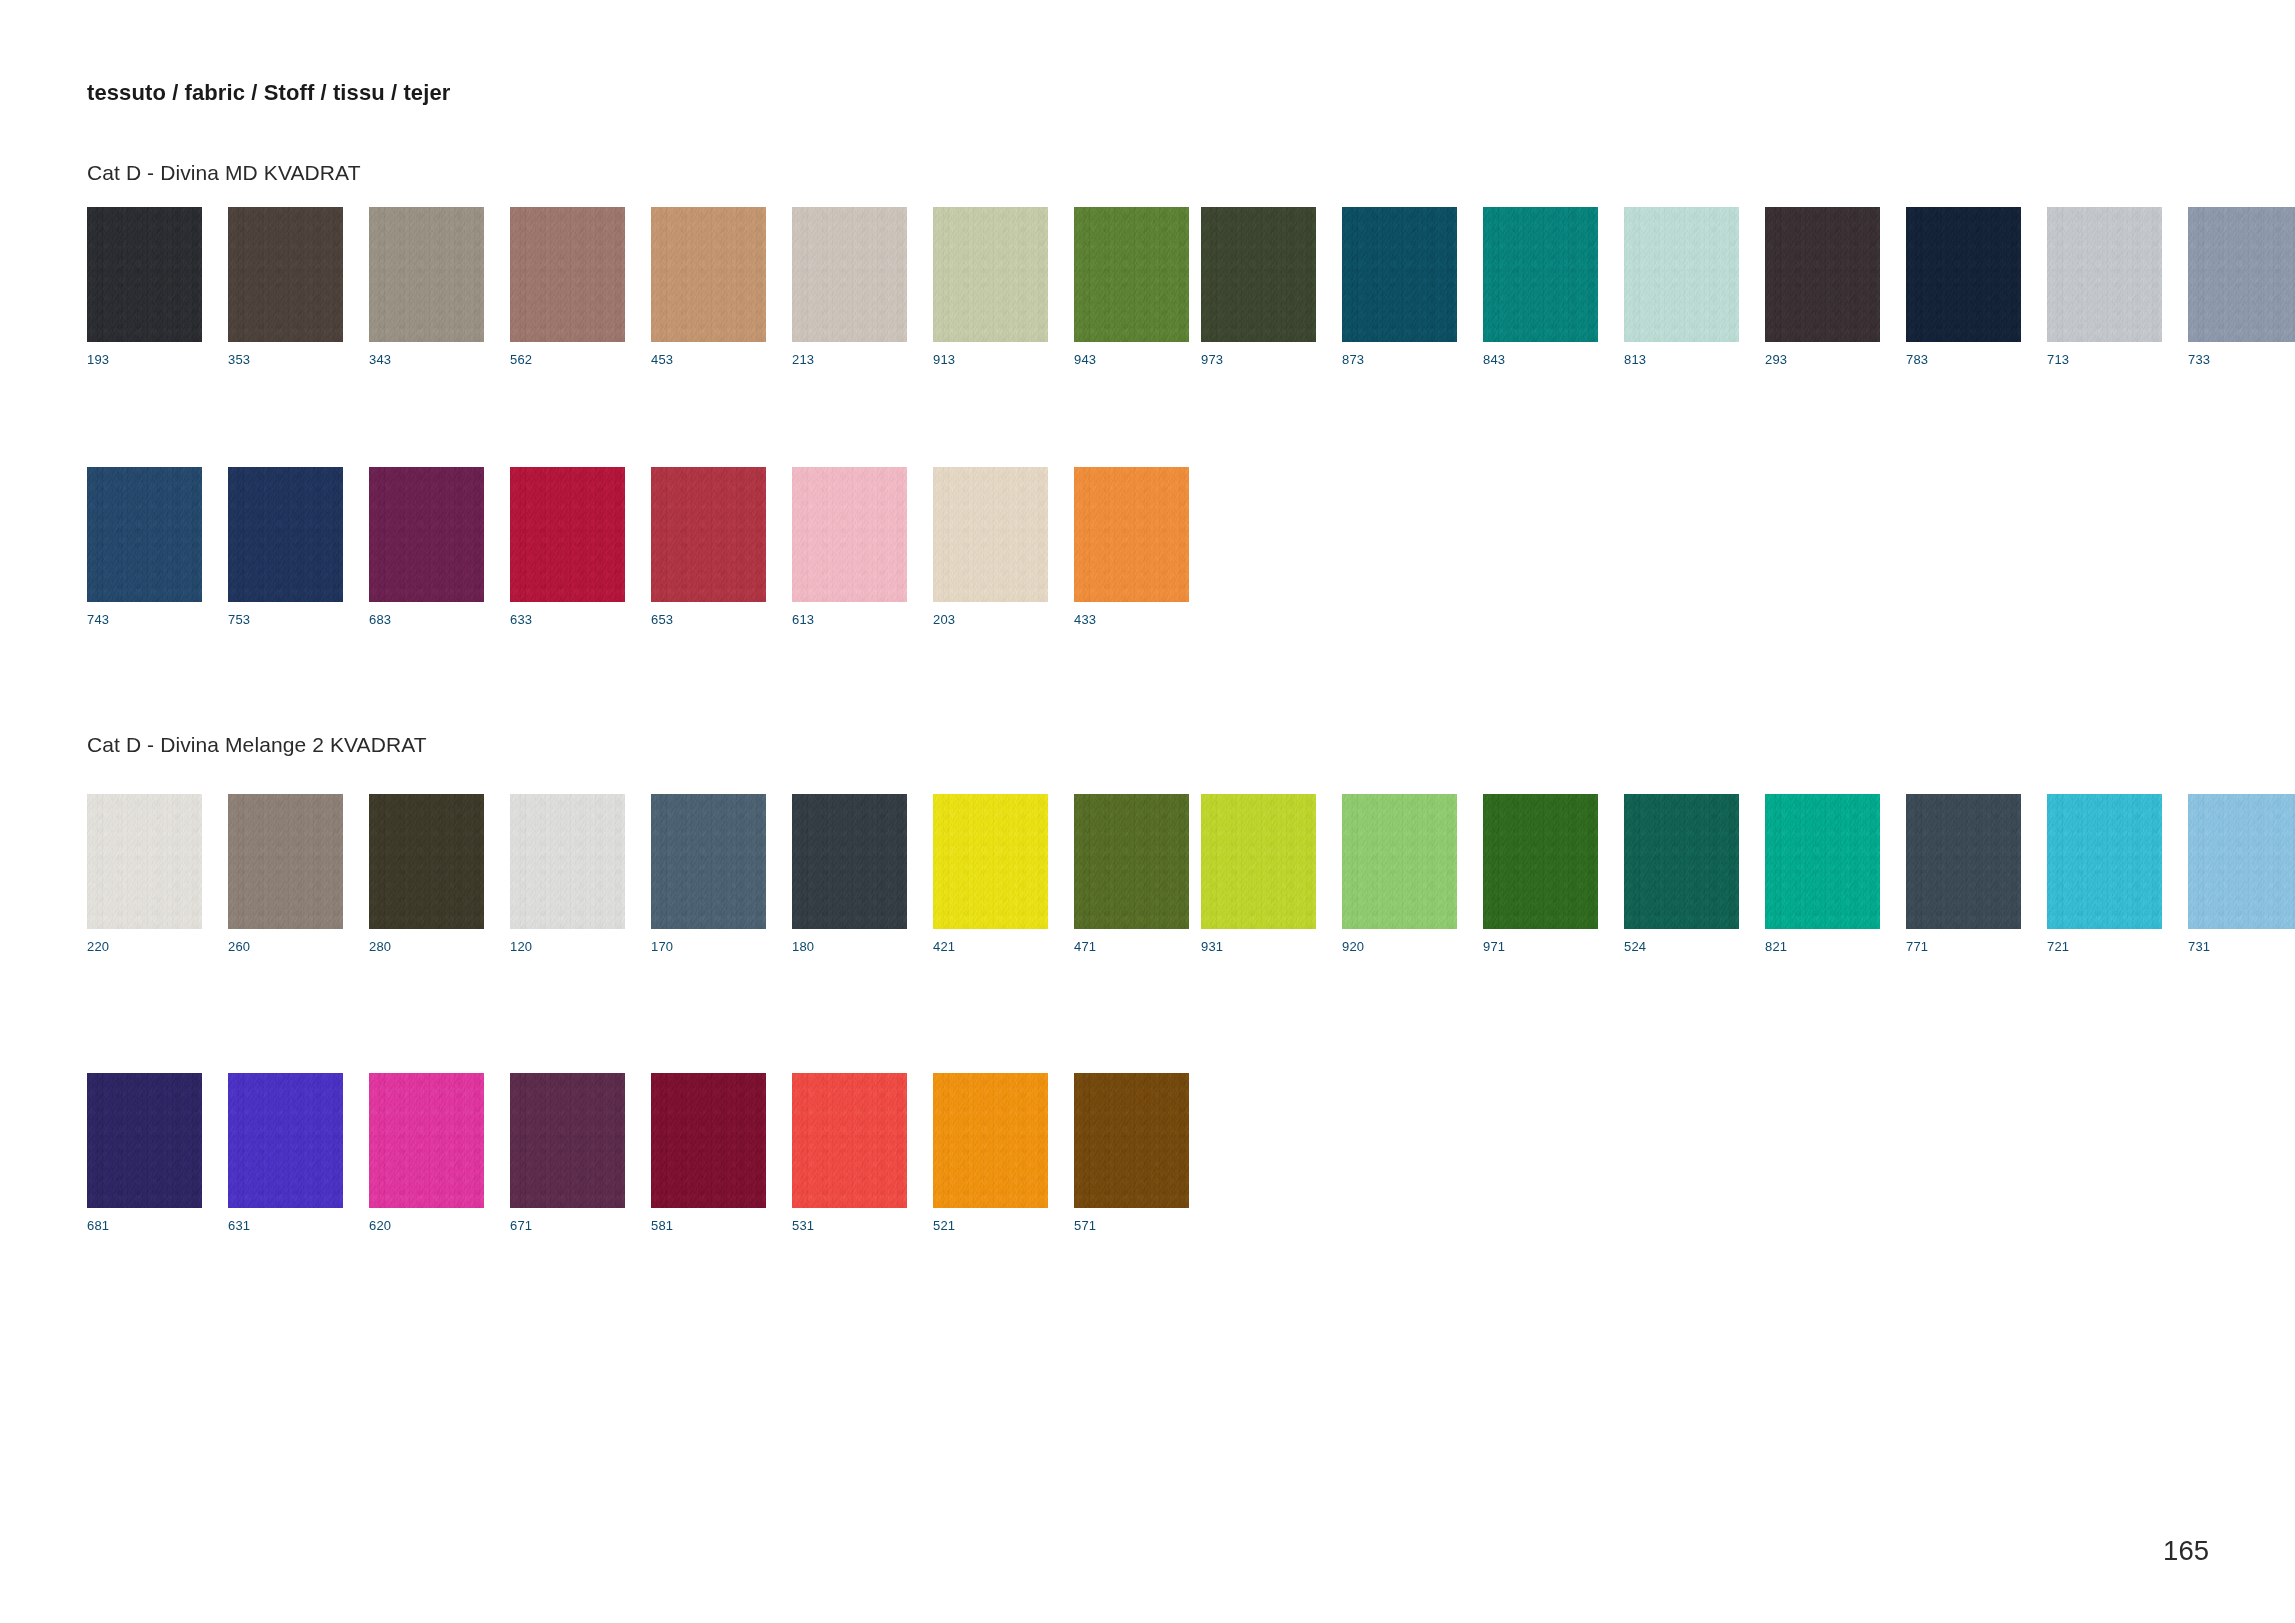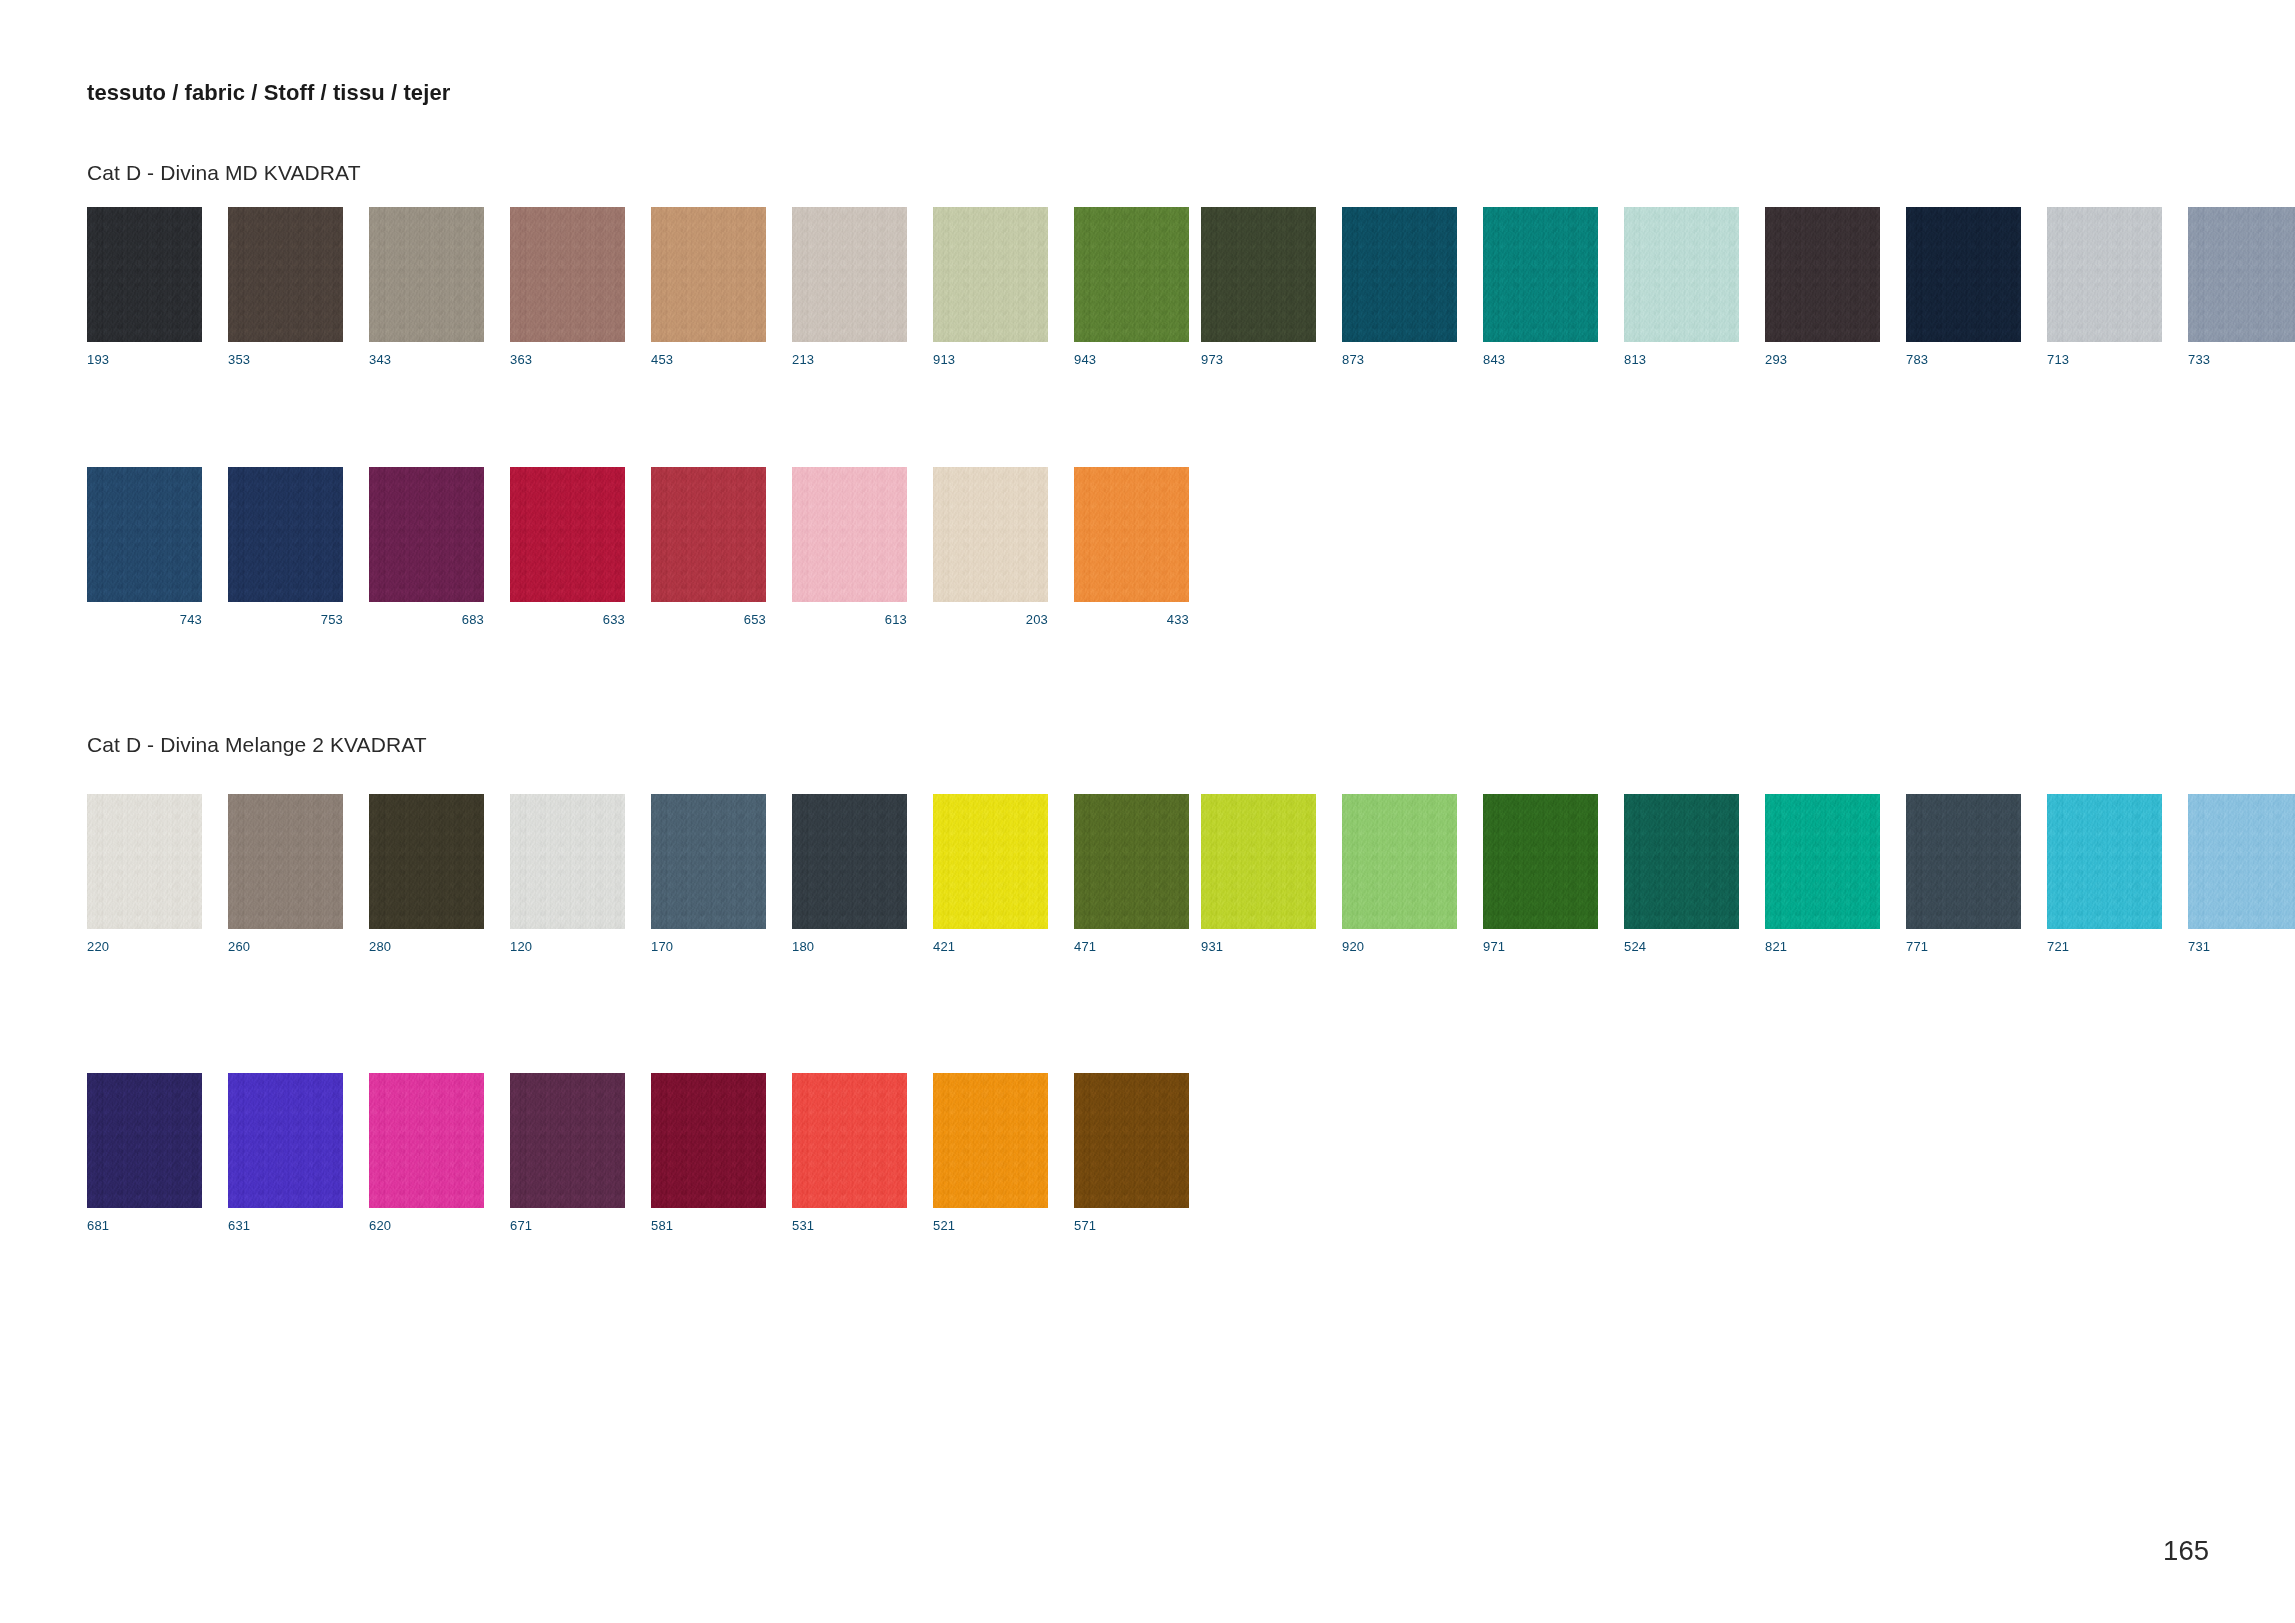--- a/index.html
+++ b/index.html
@@ -113,21 +113,21 @@
         <div class="swatch-cell">
           <div class="swatch-chip" style="background: rgb(154, 146, 133);">
             <div class="tex" style="background-image: repeating-linear-gradient(112deg, rgba(171, 163, 148, 0.2) 0px, rgba(171, 163, 148, 0.2) 1.8px, transparent 1.8px, transparent 4.6px), repeating-linear-gradient(-67deg, rgba(130, 122, 109, 0.25) 0px, rgba(130, 122, 109, 0.25) 1.8px, transparent 1.8px, transparent 3.7px), repeating-linear-gradient(31deg, rgba(171, 163, 148, 0.15) 0px, rgba(171, 163, 148, 0.15) 0.9px, transparent 0.9px, transparent 2.8px), repeating-linear-gradient(88deg, rgba(130, 122, 109, 0.18) 0px, rgba(130, 122, 109, 0.18) 0.9px, transparent 0.9px, transparent 5.5px), radial-gradient(circle at 28% 22%, rgba(171, 163, 148, 0.22) 0px, rgba(171, 163, 148, 0.22) 2.8px, transparent 3.7px), radial-gradient(circle at 71% 64%, rgba(130, 122, 109, 0.22) 0px, rgba(130, 122, 109, 0.22) 2.8px, transparent 3.7px), radial-gradient(circle at 46% 85%, rgba(171, 163, 148, 0.19) 0px, rgba(171, 163, 148, 0.19) 1.8px, transparent 2.8px); background-size: 8.3px 8.3px, 6.4px 6.4px, 4.6px 4.6px, 10px 10px, 15.6px 17.4px, 19px 13.8px, 12px 21px;"></div>
           </div>
           <div class="swatch-code">343</div>
         </div>
         <div class="swatch-cell">
           <div class="swatch-chip" style="background: rgb(157, 118, 108);">
             <div class="tex" style="background-image: repeating-linear-gradient(112deg, rgba(176, 139, 128, 0.2) 0px, rgba(176, 139, 128, 0.2) 1.8px, transparent 1.8px, transparent 4.6px), repeating-linear-gradient(-67deg, rgba(134, 96, 90, 0.25) 0px, rgba(134, 96, 90, 0.25) 1.8px, transparent 1.8px, transparent 3.7px), repeating-linear-gradient(31deg, rgba(176, 139, 128, 0.15) 0px, rgba(176, 139, 128, 0.15) 0.9px, transparent 0.9px, transparent 2.8px), repeating-linear-gradient(88deg, rgba(134, 96, 90, 0.18) 0px, rgba(134, 96, 90, 0.18) 0.9px, transparent 0.9px, transparent 5.5px), radial-gradient(circle at 28% 22%, rgba(176, 139, 128, 0.22) 0px, rgba(176, 139, 128, 0.22) 2.8px, transparent 3.7px), radial-gradient(circle at 71% 64%, rgba(134, 96, 90, 0.22) 0px, rgba(134, 96, 90, 0.22) 2.8px, transparent 3.7px), radial-gradient(circle at 46% 85%, rgba(176, 139, 128, 0.19) 0px, rgba(176, 139, 128, 0.19) 1.8px, transparent 2.8px); background-size: 8.3px 8.3px, 6.4px 6.4px, 4.6px 4.6px, 10px 10px, 15.6px 17.4px, 19px 13.8px, 12px 21px;"></div>
           </div>
-          <div class="swatch-code">363</div>
+          <div class="swatch-code">562</div>
         </div>
         <div class="swatch-cell">
           <div class="swatch-chip" style="background: rgb(195, 150, 112);">
             <div class="tex" style="background-image: repeating-linear-gradient(112deg, rgba(213, 169, 130, 0.2) 0px, rgba(213, 169, 130, 0.2) 1.8px, transparent 1.8px, transparent 4.6px), repeating-linear-gradient(-67deg, rgba(171, 128, 96, 0.25) 0px, rgba(171, 128, 96, 0.25) 1.8px, transparent 1.8px, transparent 3.7px), repeating-linear-gradient(31deg, rgba(213, 169, 130, 0.15) 0px, rgba(213, 169, 130, 0.15) 0.9px, transparent 0.9px, transparent 2.8px), repeating-linear-gradient(88deg, rgba(171, 128, 96, 0.18) 0px, rgba(171, 128, 96, 0.18) 0.9px, transparent 0.9px, transparent 5.5px), radial-gradient(circle at 28% 22%, rgba(213, 169, 130, 0.22) 0px, rgba(213, 169, 130, 0.22) 2.8px, transparent 3.7px), radial-gradient(circle at 71% 64%, rgba(171, 128, 96, 0.22) 0px, rgba(171, 128, 96, 0.22) 2.8px, transparent 3.7px), radial-gradient(circle at 46% 85%, rgba(213, 169, 130, 0.19) 0px, rgba(213, 169, 130, 0.19) 1.8px, transparent 2.8px); background-size: 8.3px 8.3px, 6.4px 6.4px, 4.6px 4.6px, 10px 10px, 15.6px 17.4px, 19px 13.8px, 12px 21px;"></div>
           </div>
           <div class="swatch-code">453</div>
         </div>
         <div class="swatch-cell">
           <div class="swatch-chip" style="background: rgb(204, 195, 187);">
             <div class="tex" style="background-image: repeating-linear-gradient(112deg, rgba(219, 212, 204, 0.2) 0px, rgba(219, 212, 204, 0.2) 1.8px, transparent 1.8px, transparent 4.6px), repeating-linear-gradient(-67deg, rgba(184, 175, 166, 0.25) 0px, rgba(184, 175, 166, 0.25) 1.8px, transparent 1.8px, transparent 3.7px), repeating-linear-gradient(31deg, rgba(219, 212, 204, 0.15) 0px, rgba(219, 212, 204, 0.15) 0.9px, transparent 0.9px, transparent 2.8px), repeating-linear-gradient(88deg, rgba(184, 175, 166, 0.18) 0px, rgba(184, 175, 166, 0.18) 0.9px, transparent 0.9px, transparent 5.5px), radial-gradient(circle at 28% 22%, rgba(219, 212, 204, 0.22) 0px, rgba(219, 212, 204, 0.22) 2.8px, transparent 3.7px), radial-gradient(circle at 71% 64%, rgba(184, 175, 166, 0.22) 0px, rgba(184, 175, 166, 0.22) 2.8px, transparent 3.7px), radial-gradient(circle at 46% 85%, rgba(219, 212, 204, 0.19) 0px, rgba(219, 212, 204, 0.19) 1.8px, transparent 2.8px); background-size: 8.3px 8.3px, 6.4px 6.4px, 4.6px 4.6px, 10px 10px, 15.6px 17.4px, 19px 13.8px, 12px 21px;"></div>
@@ -190,21 +190,21 @@
           </div>
           <div class="swatch-code">713</div>
         </div>
         <div class="swatch-cell">
           <div class="swatch-chip" style="background: rgb(141, 153, 171);">
             <div class="tex" style="background-image: repeating-linear-gradient(112deg, rgba(163, 174, 189, 0.2) 0px, rgba(163, 174, 189, 0.2) 1.8px, transparent 1.8px, transparent 4.6px), repeating-linear-gradient(-67deg, rgba(119, 131, 152, 0.25) 0px, rgba(119, 131, 152, 0.25) 1.8px, transparent 1.8px, transparent 3.7px), repeating-linear-gradient(31deg, rgba(163, 174, 189, 0.15) 0px, rgba(163, 174, 189, 0.15) 0.9px, transparent 0.9px, transparent 2.8px), repeating-linear-gradient(88deg, rgba(119, 131, 152, 0.18) 0px, rgba(119, 131, 152, 0.18) 0.9px, transparent 0.9px, transparent 5.5px), radial-gradient(circle at 28% 22%, rgba(163, 174, 189, 0.22) 0px, rgba(163, 174, 189, 0.22) 2.8px, transparent 3.7px), radial-gradient(circle at 71% 64%, rgba(119, 131, 152, 0.22) 0px, rgba(119, 131, 152, 0.22) 2.8px, transparent 3.7px), radial-gradient(circle at 46% 85%, rgba(163, 174, 189, 0.19) 0px, rgba(163, 174, 189, 0.19) 1.8px, transparent 2.8px); background-size: 8.3px 8.3px, 6.4px 6.4px, 4.6px 4.6px, 10px 10px, 15.6px 17.4px, 19px 13.8px, 12px 21px;"></div>
           </div>
           <div class="swatch-code">733</div>
         </div>
       </div>
-    <div class="swatch-block" id="s0r1l" style="left:87px; top:467px;text-align:right;">
+    <div class="swatch-block" id="s0r1l" style="left:87px; top:467px;">
         <div class="swatch-cell">
           <div class="swatch-chip" style="background: rgb(37, 73, 107);">
             <div class="tex" style="background-image: repeating-linear-gradient(112deg, rgba(51, 93, 132, 0.2) 0px, rgba(51, 93, 132, 0.2) 1.8px, transparent 1.8px, transparent 4.6px), repeating-linear-gradient(-67deg, rgba(24, 52, 85, 0.25) 0px, rgba(24, 52, 85, 0.25) 1.8px, transparent 1.8px, transparent 3.7px), repeating-linear-gradient(31deg, rgba(51, 93, 132, 0.15) 0px, rgba(51, 93, 132, 0.15) 0.9px, transparent 0.9px, transparent 2.8px), repeating-linear-gradient(88deg, rgba(24, 52, 85, 0.18) 0px, rgba(24, 52, 85, 0.18) 0.9px, transparent 0.9px, transparent 5.5px), radial-gradient(circle at 28% 22%, rgba(51, 93, 132, 0.22) 0px, rgba(51, 93, 132, 0.22) 2.8px, transparent 3.7px), radial-gradient(circle at 71% 64%, rgba(24, 52, 85, 0.22) 0px, rgba(24, 52, 85, 0.22) 2.8px, transparent 3.7px), radial-gradient(circle at 46% 85%, rgba(51, 93, 132, 0.19) 0px, rgba(51, 93, 132, 0.19) 1.8px, transparent 2.8px); background-size: 8.3px 8.3px, 6.4px 6.4px, 4.6px 4.6px, 10px 10px, 15.6px 17.4px, 19px 13.8px, 12px 21px;"></div>
           </div>
           <div class="swatch-code">743</div>
         </div>
         <div class="swatch-cell">
           <div class="swatch-chip" style="background: rgb(32, 52, 92);">
             <div class="tex" style="background-image: repeating-linear-gradient(112deg, rgba(46, 69, 115, 0.2) 0px, rgba(46, 69, 115, 0.2) 1.8px, transparent 1.8px, transparent 4.6px), repeating-linear-gradient(-67deg, rgba(21, 36, 69, 0.25) 0px, rgba(21, 36, 69, 0.25) 1.8px, transparent 1.8px, transparent 3.7px), repeating-linear-gradient(31deg, rgba(46, 69, 115, 0.15) 0px, rgba(46, 69, 115, 0.15) 0.9px, transparent 0.9px, transparent 2.8px), repeating-linear-gradient(88deg, rgba(21, 36, 69, 0.18) 0px, rgba(21, 36, 69, 0.18) 0.9px, transparent 0.9px, transparent 5.5px), radial-gradient(circle at 28% 22%, rgba(46, 69, 115, 0.22) 0px, rgba(46, 69, 115, 0.22) 2.8px, transparent 3.7px), radial-gradient(circle at 71% 64%, rgba(21, 36, 69, 0.22) 0px, rgba(21, 36, 69, 0.22) 2.8px, transparent 3.7px), radial-gradient(circle at 46% 85%, rgba(46, 69, 115, 0.19) 0px, rgba(46, 69, 115, 0.19) 1.8px, transparent 2.8px); background-size: 8.3px 8.3px, 6.4px 6.4px, 4.6px 4.6px, 10px 10px, 15.6px 17.4px, 19px 13.8px, 12px 21px;"></div>
           </div>

